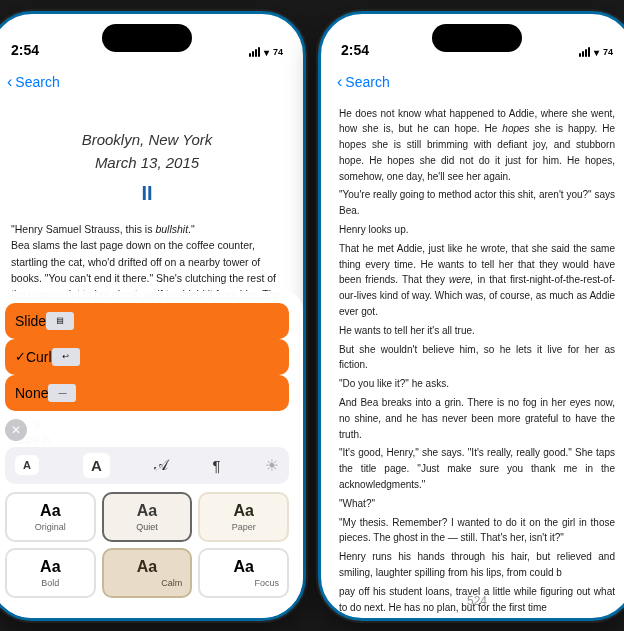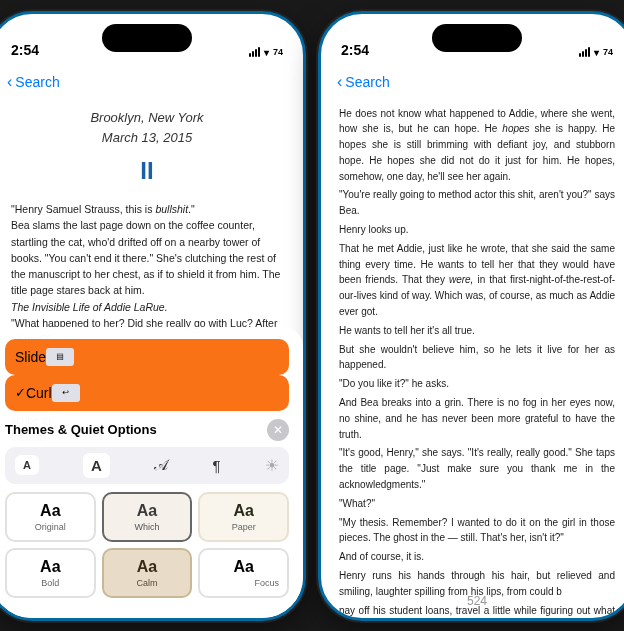--- a/index.html
+++ b/index.html
@@ -117,26 +117,27 @@
       color: #1a1a1a;
     }
 
     .left-book-header {
       text-align: center;
       margin-bottom: 12px;
     }
 
     .left-book-header .location {
       font-style: italic;
-      font-size: 13px;
+      font-size: 15px;
       color: #333;
+      margin-top: 20px;
     }
 
     .left-book-header .chapter {
-      font-size: 24px;
+      font-size: 20px;
       font-weight: 700;
       color: #1a5fa8;
       margin-top: 4px;
     }
 
     
     .overlay-panel {
       position: absolute;
       bottom: 0;
       left: 0;
@@ -310,21 +311,21 @@
     }
     .theme-bold .aa-label { color: #000; font-weight: 900; }
     .theme-bold .theme-name { color: #666; }
 
     
     .theme-calm {
       background: #e8dcc8;
       border: 2px solid #c8b898;
     }
     .theme-calm .aa-label { color: #3a2a1a; }
-    .theme-calm .theme-name { color: #5a4a3a; }
+    .theme-calm .theme-name { color: #5a4a3a; text-align: right; }
 
     
     .theme-focus {
       background: #fff;
       border: 2px solid #e0e0e0;
     }
     .theme-focus .aa-label { color: #000; }
     .theme-focus .theme-name { color: #666; text-align: right; }
 
     
@@ -447,24 +448,27 @@
         <div class="slide-options">
           <div class="slide-row">
             <span class="slide-row-label">Slide</span>
             <div class="slide-row-icon">▤</div>
           </div>
           <div class="slide-row">
             <span class="checkmark">✓</span>
             <span class="slide-row-label">Curl</span>
             <div class="slide-row-icon">↩</div>
           </div>
+          <div class="slide-row">
+            <span class="slide-row-label">None</span>
+            <div class="slide-row-icon">—</div>
+          </div>
         </div>
 
         <div class="themes-header">
-          <span class="themes-title">Themes &amp; Quiet Options</span>
           <div class="close-btn">✕</div>
         </div>
 
         <div class="font-row">
           <span class="font-btn">A</span>
           <span class="font-btn large">A</span>
           <span class="icon-btn">𝒜</span>
           <span class="icon-btn">¶</span>
           <span class="sun-icon">☀</span>
         </div>
@@ -472,21 +476,21 @@
         <div class="theme-cards">
           <div class="theme-card theme-original">
             <div class="theme-card-inner">
               <span class="aa-label">Aa</span>
               <span class="theme-name">Original</span>
             </div>
           </div>
           <div class="theme-card theme-quiet selected">
             <div class="theme-card-inner">
               <span class="aa-label">Aa</span>
-              <span class="theme-name">Which</span>
+              <span class="theme-name">Quiet</span>
             </div>
           </div>
           <div class="theme-card theme-paper">
             <div class="theme-card-inner">
               <span class="aa-label">Aa</span>
               <span class="theme-name">Paper</span>
             </div>
           </div>
           <div class="theme-card theme-bold">
             <div class="theme-card-inner">
@@ -537,27 +541,26 @@
       </div>
     </div>
 
     <div class="book-content">
       <div class="right-book-text">
         <p>He does not know what happened to Addie, where she went, how she is, but he can hope. He <em>hopes</em> she is happy. He hopes she is still brimming with defiant joy, and stubborn hope. He hopes she did not do it just for him. He hopes, somehow, one day, he'll see her again.</p>
         <p>"You're really going to method actor this shit, aren't you?" says Bea.</p>
         <p>Henry looks up.</p>
         <p>That he met Addie, just like he wrote, that she said the same thing every time. He wants to tell her that they would have been friends. That they <em>were,</em> in that first-night-of-the-rest-of-our-lives kind of way. Which was, of course, as much as Addie ever got.</p>
         <p>He wants to tell her it's all true.</p>
-        <p>But she wouldn't believe him, so he lets it live for her as happened.</p>
+        <p>But she wouldn't believe him, so he lets it live for her as fiction.</p>
         <p>"Do you like it?" he asks.</p>
         <p>And Bea breaks into a grin. There is no fog in her eyes now, no shine, and he has never been more grateful to have the truth.</p>
         <p>"It's good, Henry," she says. "It's really, really good." She taps the title page. "Just make sure you thank me in the acknowledgments."</p>
         <p>"What?"</p>
         <p>"My thesis. Remember? I wanted to do it on the girl in those pieces. The ghost in the — still. That's her, isn't it?"</p>
-        <p>And of course, it is.</p>
         <p>Henry runs his hands through his hair, but relieved and smiling, laughter spilling from his lips, from could b</p>
         <p>pay off his student loans, travel a little while figuring out what to do next. He has no plan, but for the first time</p>
 
       </div>
       <div class="page-number-bar">524</div>
     </div>
   </div>
 
 </div>
 

